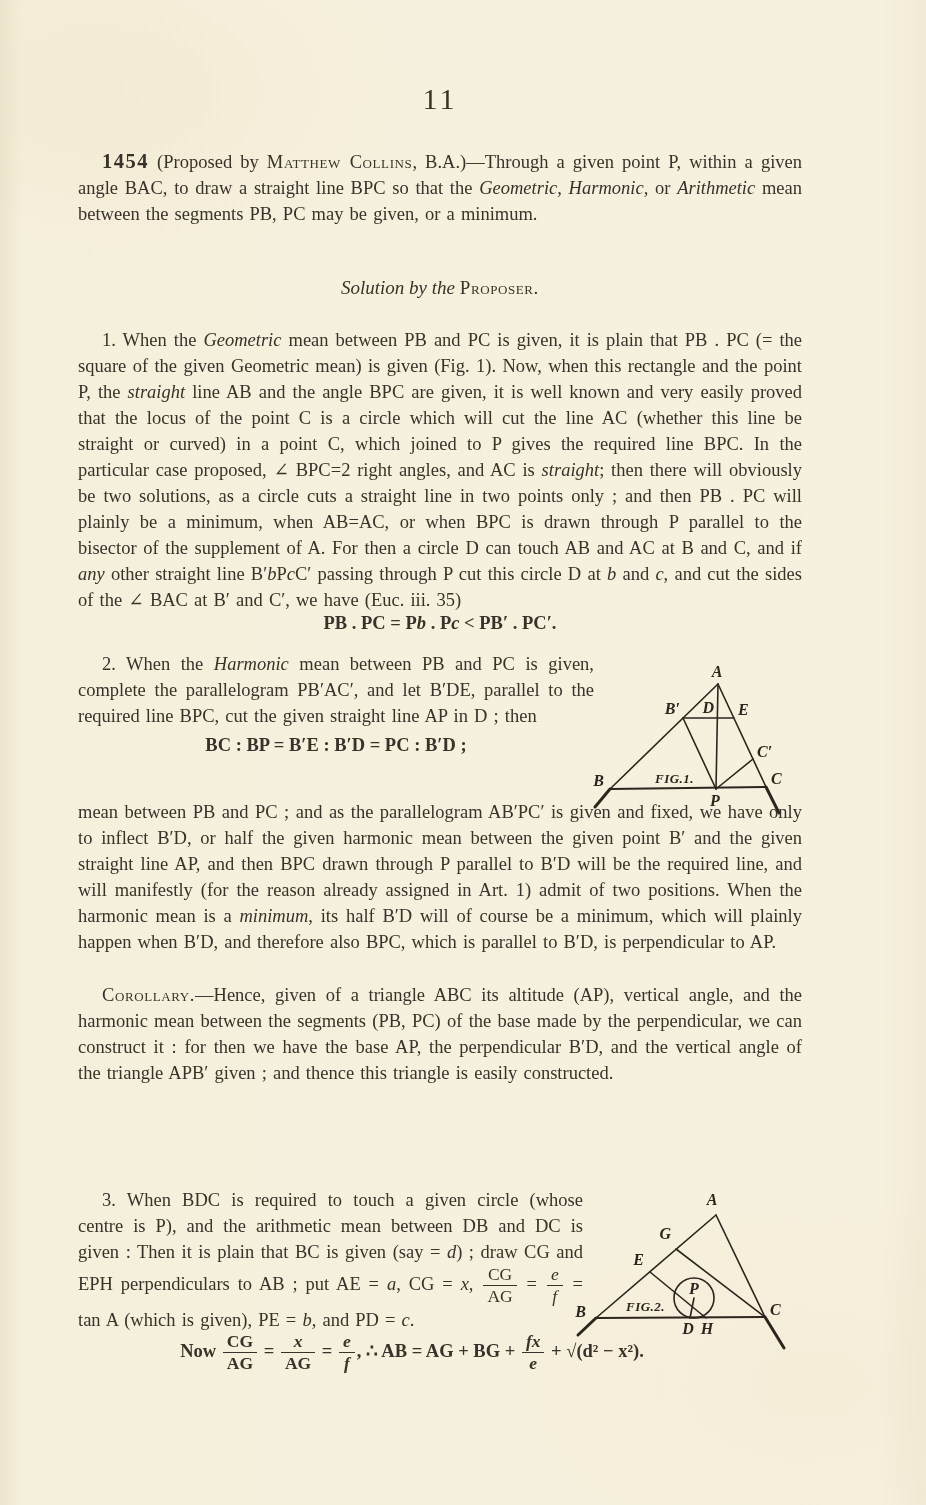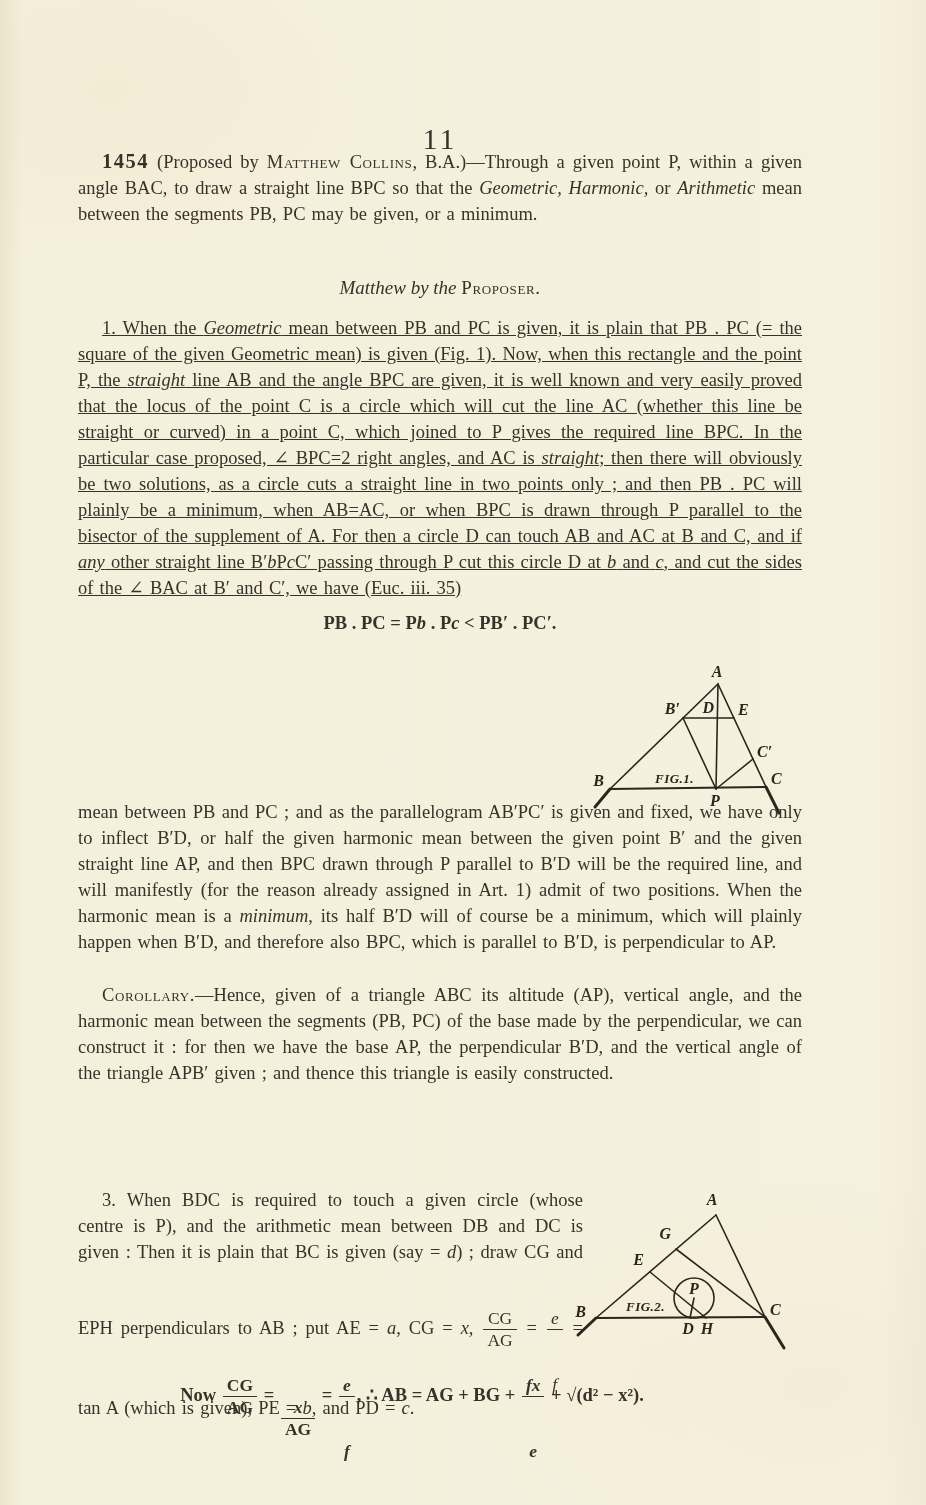--- a/index.html
+++ b/index.html
@@ -8,40 +8,40 @@
     background:
       radial-gradient(ellipse 420px 260px at 12% 6%, rgba(216,196,150,.10), transparent 70%),
       radial-gradient(ellipse 500px 300px at 88% 92%, rgba(216,196,150,.08), transparent 70%),
       linear-gradient(90deg, #ece5cd 0px, #f5f0dc 22px, #f6f1de 880px, #f1ebd6 926px),
       #f5f0dc;
     font-family:"Liberation Serif","DejaVu Serif",serif;
     color:#38322a;
   }
   .content{position:absolute;left:78px;top:0;width:724px;}
   .block{position:absolute;left:0;width:724px;}
-  .pageno{top:82px;text-align:center;font-size:30px;letter-spacing:3px;margin-top:40px;}
+  .pageno{top:82px;text-align:center;font-size:30px;letter-spacing:3px;}
   .problem{top:148px;}
   .heading{top:277px;text-align:center;font-size:19px;}
-  .art1{top:315px;text-decoration:underline;}
+  .art1{top:327px;}
   .eq1{top:610px;text-align:center;}
   .sec2{top:651px;}
   .art2b{top:799px;}
   .corollary{top:982px;}
   .sec3{top:1187px;}
   .eqnow{top:1332px;text-align:center;padding-right:56px;box-sizing:border-box;line-height:46px;}
 
   .para{margin:0;text-align:justify;font-size:18.5px;line-height:26px;word-spacing:1.5px;}
   .indent{text-indent:24px;}
   .eq{font-size:18.5px;line-height:26px;font-weight:bold;}
   .col2{width:516px;}
   .col3{width:505px;}
   .eq2{text-align:center;margin-top:3px;}
   .therefore{margin:2px 0 0 0;font-size:18.5px;line-height:48px;white-space:nowrap;}
 
-  .i{font-style:italic;margin-top:44px;}
+  .i{font-style:italic;}
   .sc{font-variant:small-caps;letter-spacing:.6px;text-align:center;}
   .b{font-weight:bold;font-size:20.5px;letter-spacing:1.5px;font-family:Liberation Serif, serif;}
   .bigp{font-size:46px;font-weight:300;vertical-align:middle;line-height:0;position:relative;top:-3px;}
   .frac{display:inline-block;vertical-align:middle;text-align:center;line-height:1.1;padding:0 2px;text-indent:0;font-size:17.5px;}
   .frac .num{display:block;border-bottom:1.4px solid #38322a;padding:0 4px 1px;}
   .frac .den{display:block;padding:1px 4px 0;}
   .frac .i{font-style:italic;}
 
   .fig{position:absolute;top:0;}
   .fig1{left:505px;width:295px;height:200px;}
@@ -55,28 +55,30 @@
 </head>
 <body>
 
 <div class="page">
   <div class="content">
 
     <div class="block pageno">11</div>
 
     <p class="block para indent problem"><span class="b">1454</span><span>  (Proposed by </span><span class="sc">Matthew Collins</span><span>, B.A.)—Through a given point P, within a given angle BAC, to draw a straight line BPC so that the </span><span class="i">Geometric, Harmonic,</span><span> or </span><span class="i">Arithmetic</span><span> mean between the segments PB, PC may be given, or a minimum.</span></p>
 
-    <div class="block heading"><span class="i">Matthew by the </span><span class="sc">Proposer.</span></div>
+    <div class="block heading"><span class="i">Solution by the </span><span class="sc">Proposer.</span></div>
 
     <p class="block para indent art1"><span>1.  When the </span><span class="i">Geometric</span><span> mean between PB and PC is given, it is plain that PB . PC (= the square of the given Geometric mean) is given (Fig. 1).  Now, when this rectangle and the point P, the </span><span class="i">straight</span><span> line AB and the angle BPC are given, it is well known and very easily proved that the locus of the point C is a circle which will cut the line AC (whether this line be straight or curved) in a point C, which joined to P gives the required line BPC.  In the particular case proposed, ∠ BPC=2 right angles, and AC is </span><span class="i">straight</span><span>;  then there will obviously be two solutions, as a circle cuts a straight line in two points only ;  and then PB . PC will plainly be a minimum, when AB=AC, or when BPC is drawn through P parallel to the bisector of the supplement of A.  For then a circle D can touch AB and AC at B and C, and if </span><span class="i">any</span><span> other straight line B′</span><span class="i">b</span><span>P</span><span class="i">c</span><span>C′ passing through P cut this circle D at </span><span class="i">b</span><span> and </span><span class="i">c</span><span>, and cut the sides of the ∠ BAC at B′ and C′, we have (Euc. iii. 35)</span></p>
 
     <div class="block eq eq1"><span>PB . PC = P</span><span class="i">b</span><span> . P</span><span class="i">c</span><span> &lt; PB′ . PC′.</span></div>
 
     <div class="block sec2">
       <div class="col2">
+        <p class="para indent"><span>2.  When the </span><span class="i">Harmonic</span><span> mean between PB and PC is given, complete the parallelogram PB′AC′, and let B′DE, parallel to the required line BPC, cut the given straight line AP in D ;  then</span></p>
+        <div class="eq eq2">BC : BP = B′E : B′D = PC : B′D ;</div>
       </div>
       <svg class="fig fig1" viewBox="0 0 295 200">
         <line x1="135" y1="33" x2="27" y2="138"></line>
         <line x1="27" y1="138" x2="12" y2="156" class="thick"></line>
         <line x1="135" y1="33" x2="183" y2="136"></line>
         <line x1="183" y1="136" x2="196" y2="162" class="thick"></line>
         <line x1="27" y1="138" x2="183" y2="136" class="base"></line>
         <line x1="135" y1="33" x2="133" y2="138"></line>
         <line x1="100" y1="67" x2="151" y2="67"></line>
         <line x1="100" y1="67" x2="133" y2="138"></line>

